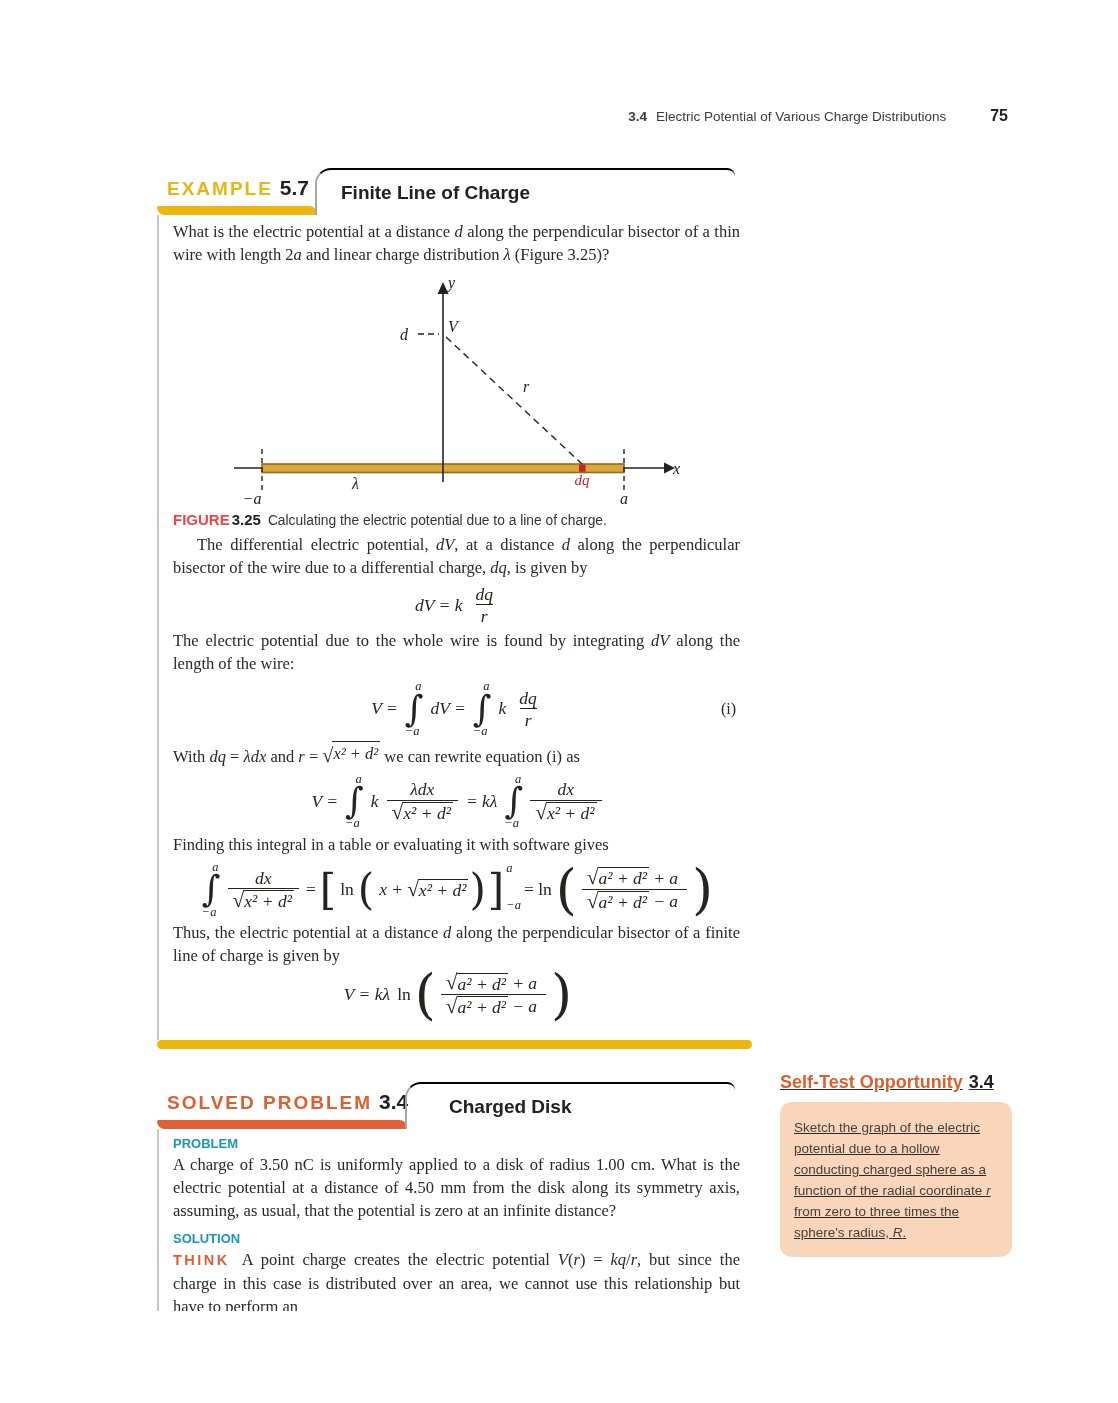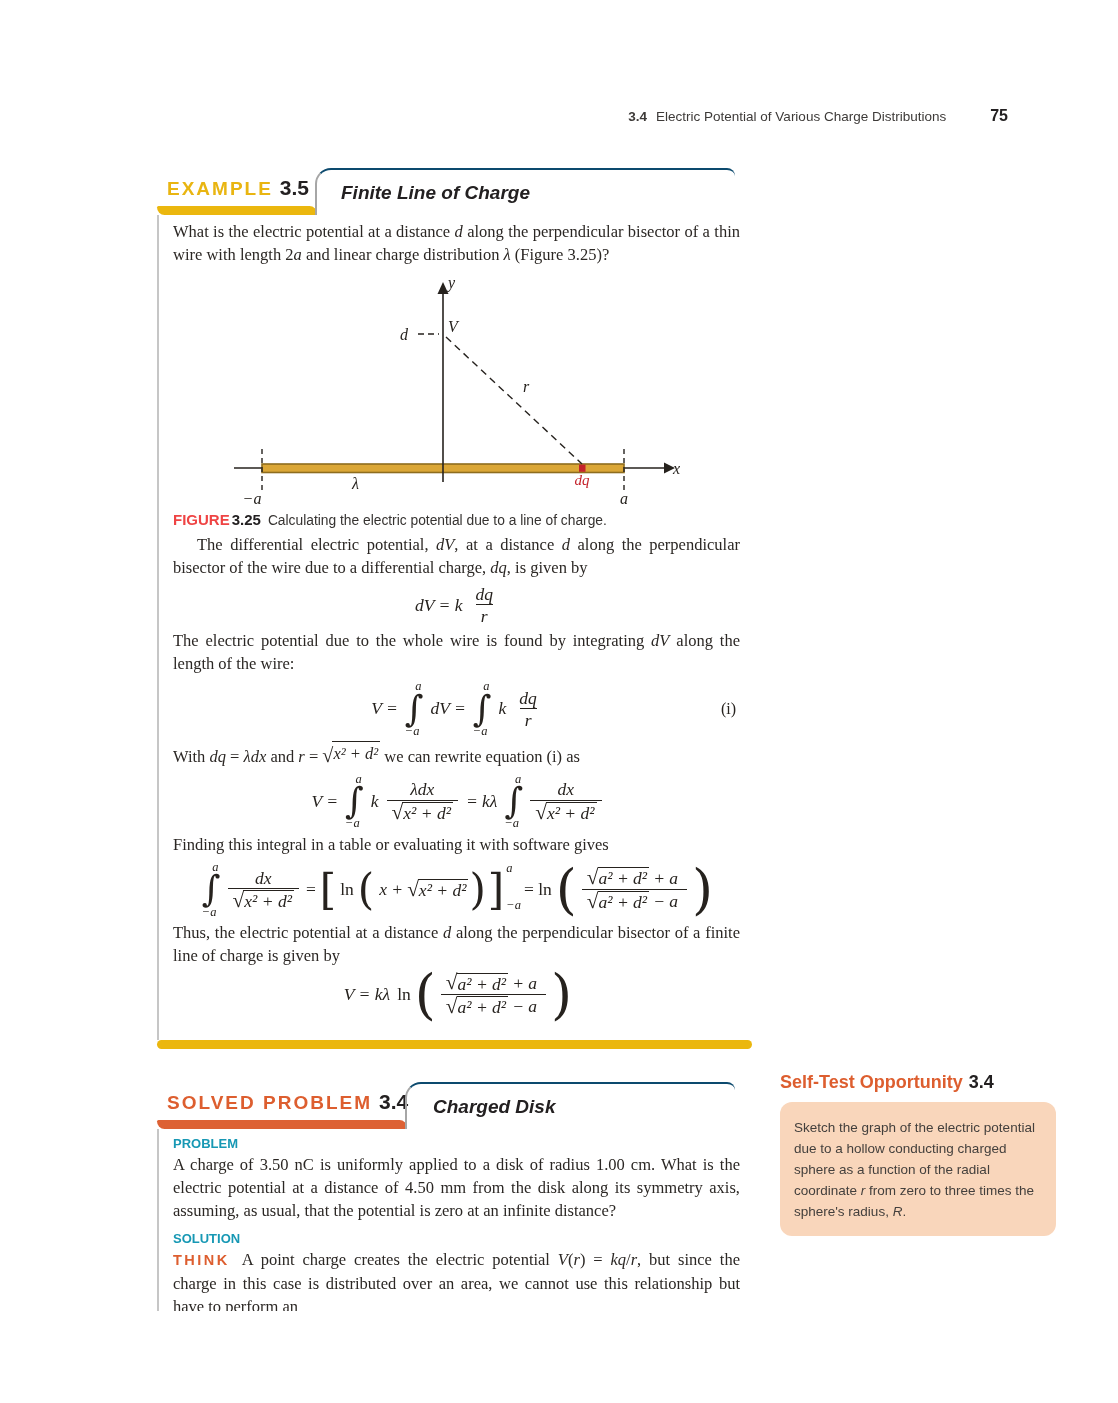--- a/index.html
+++ b/index.html
@@ -23,22 +23,22 @@
   .panel-head { position:relative; height:47px; }
   .kicker {
     position:absolute; left:10px; top:8px; font-family:"Liberation Sans","DejaVu Sans",sans-serif;
     font-weight:bold; white-space:nowrap;
   }
   .kick-word { font-size:19px; letter-spacing:2px; }
   .kick-num  { font-size:21px; color:#232021; margin-left:7px; letter-spacing:0; }
   .head-bar  { position:absolute; left:0; top:38px; height:9px; border-radius:2px 10px 0 10px; }
   .head-tab  {
     position:absolute; top:0; right:17px; height:47px;
-    border-top:2px solid #0c4a6e; border-left:2px solid #a6a6a6;
-    border-top-left-radius:16px; border-top-right-radius:8px;font-style:italic;
+    border-top:2px solid #000000; border-left:2px solid #a6a6a6;
+    border-top-left-radius:16px; border-top-right-radius:8px;
   }
   .tab-title {
     display:block; padding:12px 0 0 24px;
     font-family:"Liberation Sans","DejaVu Sans",sans-serif; font-weight:bold; font-size:19px; color:#232021;
   }
   .panel-body {
     position:absolute; left:0; right:0; border-left:2px solid #c6c6c6;
     padding:3px 12px 0 14px; overflow:hidden;
   }
   .bar-bottom { position:absolute; left:0; bottom:0; height:9px; width:100%; border-radius:6px; }
@@ -50,21 +50,21 @@
   .ex .head-tab { left:158px; }
   .ex .panel-body { top:47px; bottom:9px; }
   .ex .bar-bottom { background:#ebb70e; }
 
   
   .sp { top:1082px; height:220px; }
   .sp .kick-word { color:#dd5e2f; }
   .sp .head-bar { width:250px; background:#dd6134; }
   .sp .head-tab { left:248px; }
   .sp .panel-body { top:47px; height:182px; border-left:2px solid #c6c6c6; }
-  .sp .tab-title { padding-left:26px; }
+  .sp .tab-title { padding-left:42px; }
 
   
   .body-text { font-size:16.5px; line-height:23px; text-align:justify; color:#2b2724; margin-top:2px; }
   .body-text i { font-style:italic; }
   .indent { text-indent:24px; }
   .mt { margin-top:3px; }
 
   
   .figure { width:450px; height:234px; margin:6px auto 0; position:relative; }
   .svgt { font:italic 16px "Liberation Serif","DejaVu Serif",serif; fill:#26221e; }
@@ -106,21 +106,21 @@
     font-family:"Liberation Sans","DejaVu Sans",sans-serif; font-weight:bold;
     font-size:13px; color:#1798b4; margin-top:4px; margin-bottom:2px;
   }
   .subhead.sol { margin-top:9px; }
   .think-label {
     font-family:"Liberation Sans","DejaVu Sans",sans-serif; font-weight:bold;
     font-size:14.5px; color:#dd5e2f; letter-spacing:2.5px; margin-right:12px; font-style:normal;
   }
 
   
-  .selftest { position:absolute; left:780px; top:1072px; width:276px; }
+  .selftest { position:absolute; left:780px; top:1072px; width:232px;text-decoration:underline; }
   .st-head { font-family:"Liberation Sans","DejaVu Sans",sans-serif; font-weight:bold; font-size:18px; white-space:nowrap; }
   .st-title { color:#dd5e2f; }
   .st-num { color:#232021; margin-left:6px; }
   .st-box {
     margin-top:9px; background:#f9d6bb; border-radius:12px; padding:15px 14px 14px;
     font-family:"Liberation Sans","DejaVu Sans",sans-serif; font-size:13.5px; line-height:21px; color:#44403d;
   }
 </style>
 </head>
 <body>
@@ -128,21 +128,21 @@
 <div class="page">
 
   <header class="running-head">
     <span class="rh-num">3.4</span>
     <span class="rh-title">Electric Potential of Various Charge Distributions</span>
     <span class="rh-page">75</span>
   </header>
 
   <section class="panel ex">
     <div class="panel-head">
-      <span class="kicker"><span class="kick-word">EXAMPLE</span><span class="kick-num">3.5</span></span>
+      <span class="kicker"><span class="kick-word">EXAMPLE</span><span class="kick-num">5.7</span></span>
       <span class="head-bar"></span>
       <span class="head-tab">
         <span class="tab-title">Finite Line of Charge</span>
       </span>
     </div>
 
     <div class="panel-body">
       <p class="body-text"><span>What is the electric potential at a distance </span><i>d</i><span> along the perpendicular bisector of a thin wire with length 2</span><i>a</i><span> and linear charge distribution </span><i>λ</i><span> (Figure 3.25)?</span></p>
 
       <div class="figure">

